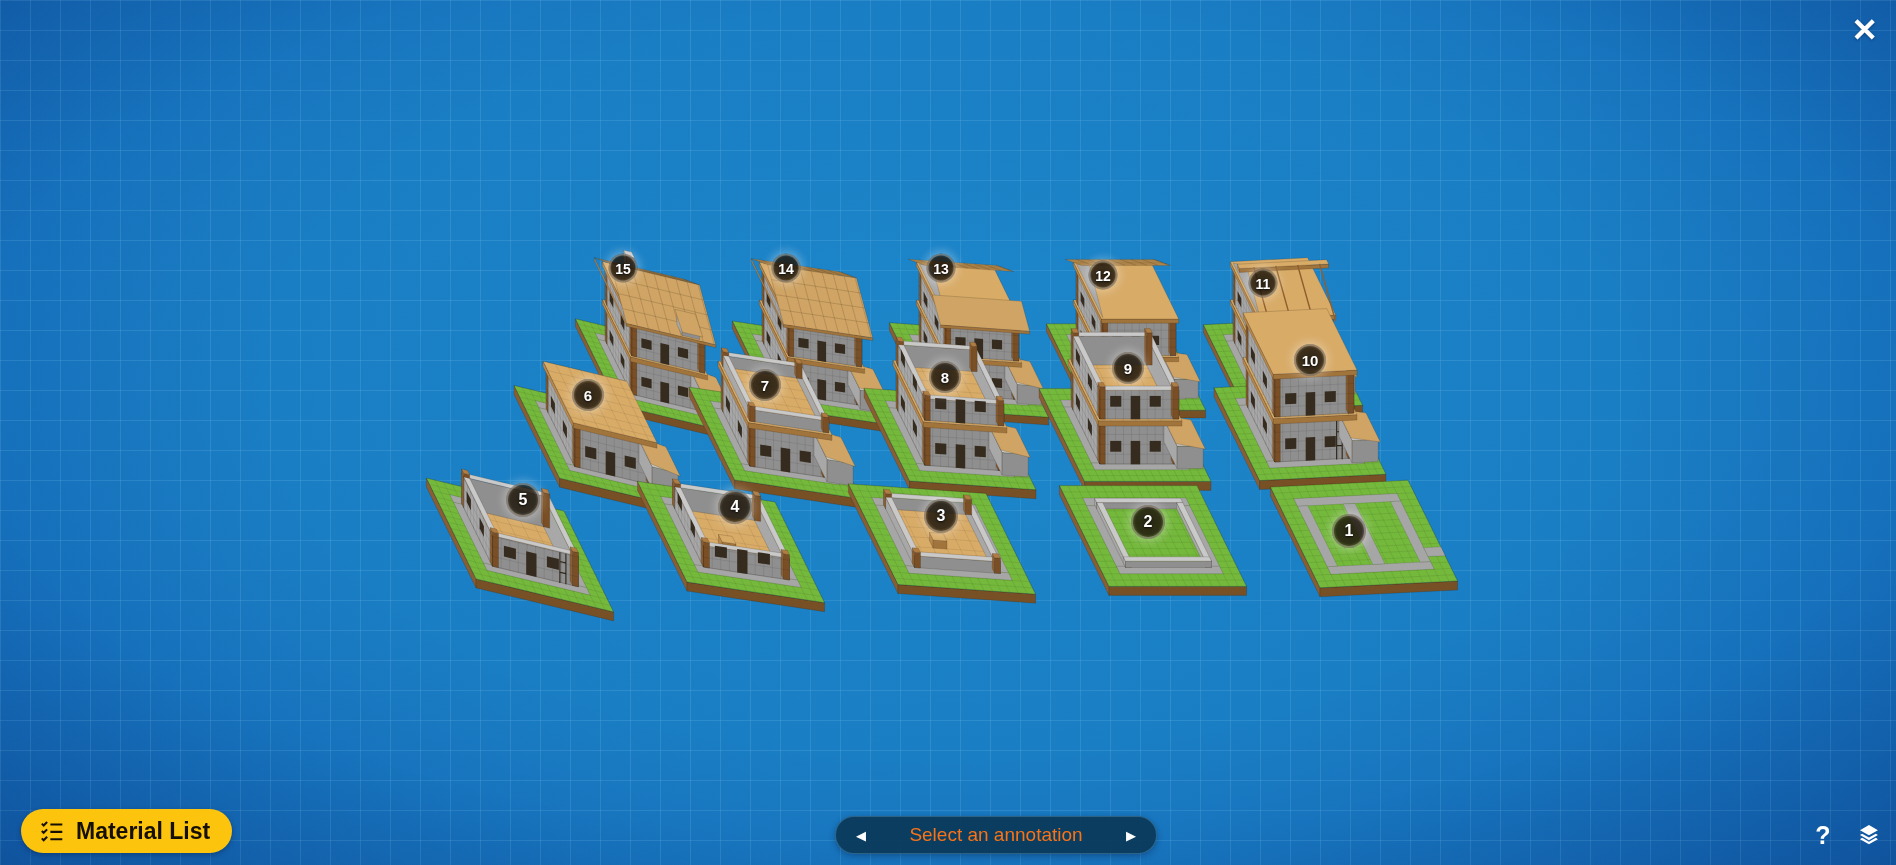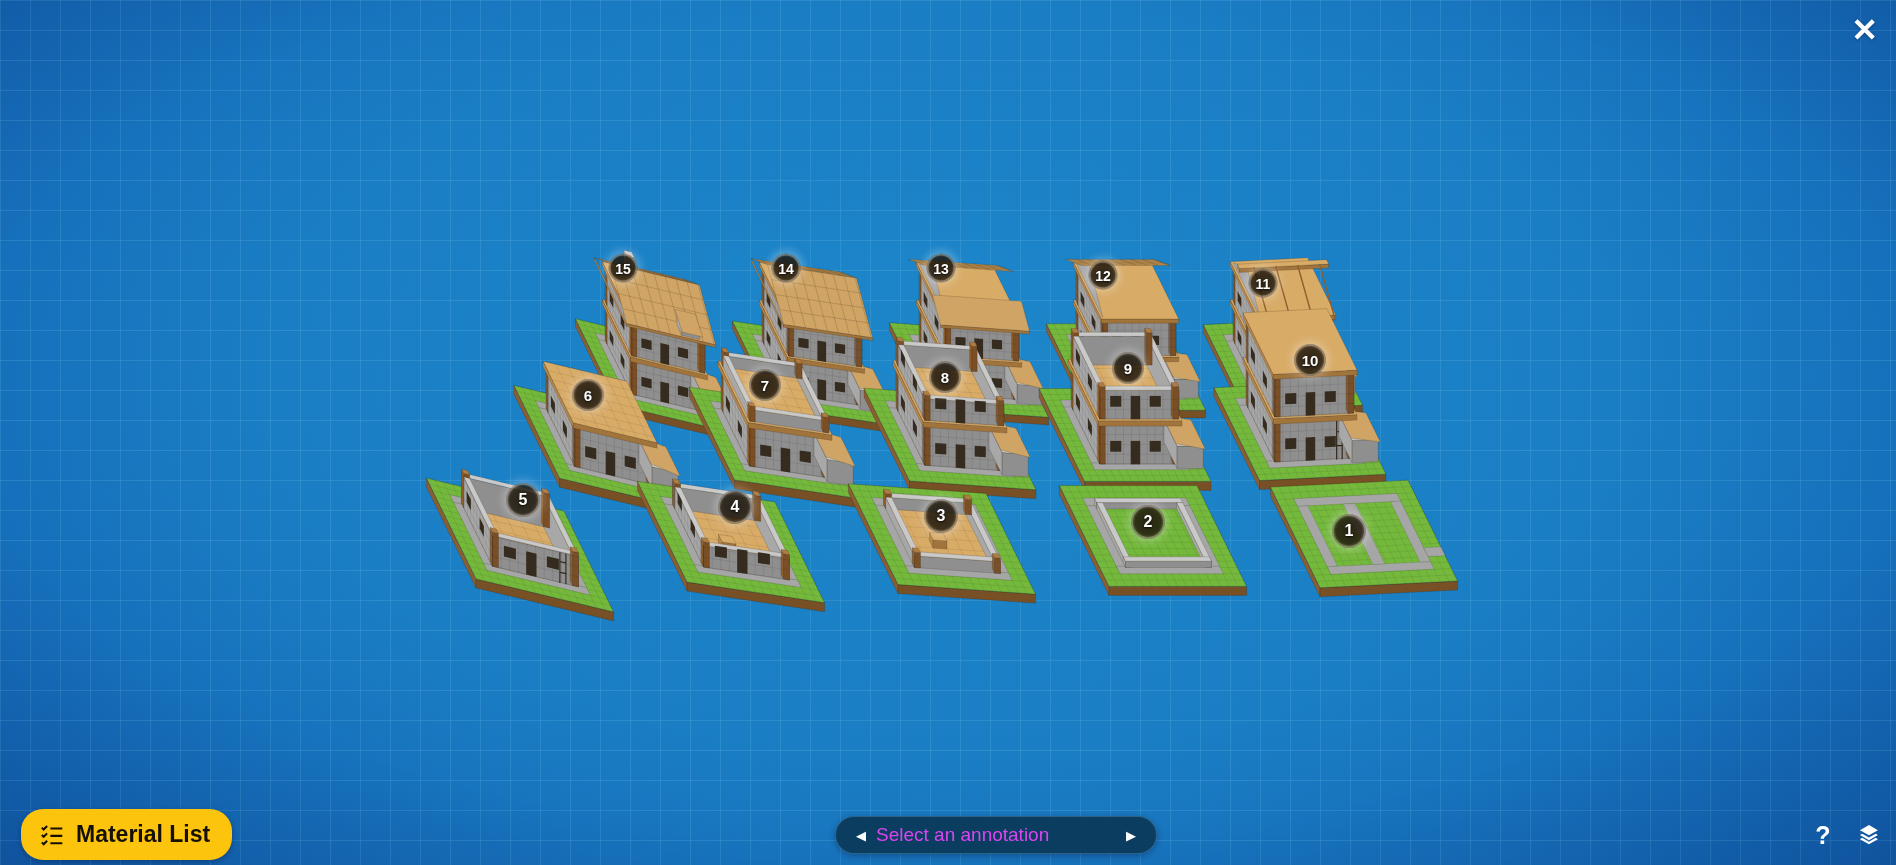--- a/index.html
+++ b/index.html
@@ -21,31 +21,31 @@
     background:radial-gradient(circle, rgba(34,26,15,0.92) 0%, rgba(34,26,15,0.85) 52%, rgba(60,48,32,0.55) 72%, rgba(90,80,60,0.15) 86%, rgba(0,0,0,0) 100%);
     box-shadow:0 0 9px 3px rgba(255,255,255,0.28), inset 0 0 0 2px rgba(225,220,210,0.35);
     color:#fff;display:flex;align-items:center;justify-content:center;
     font-weight:bold;text-shadow:0 1px 2px rgba(0,0,0,0.7);cursor:pointer;}
   .badge.r0{width:29px;height:29px;font-size:14px;}
   .badge.r1{width:32px;height:32px;font-size:15px;}
   .badge.r2{width:34px;height:34px;font-size:16px;}
   .close-btn{position:absolute;top:8px;right:12px;background:none;border:none;cursor:pointer;
     color:#fff;font-size:32px;font-weight:bold;line-height:1;padding:6px;
     text-shadow:0 1px 3px rgba(0,20,60,0.4);}
-  .material-btn{position:absolute;left:21px;top:809px;height:51px;border:none;cursor:pointer;
+  .material-btn{position:absolute;left:21px;top:809px;height:44px;border:none;cursor:pointer;
     border-radius:22px;background:#fdc40e;color:#151002;display:flex;align-items:center;
     gap:11px;padding:0 22px 0 18px;font-family:"Liberation Sans",sans-serif;
     font-size:23px;font-weight:600;box-shadow:0 2px 5px rgba(0,20,60,0.35);justify-content:flex-end;}
   .material-btn svg{display:block;}
   .nav-pill{position:absolute;left:835px;top:816px;width:322px;height:38px;box-sizing:border-box;
     border-radius:19px;background:rgba(10,56,88,0.92);border:1px solid rgba(110,170,205,0.35);
     display:flex;align-items:center;padding:0 10px;box-shadow:0 2px 6px rgba(0,20,60,0.35);}
   .nav-arrow{background:none;border:none;cursor:pointer;color:#fff;font-size:13px;
     width:30px;height:30px;display:flex;align-items:center;justify-content:center;padding:0;}
-  .nav-label{flex:1;text-align:left;color:#d946ef;font-size:19px;cursor:default;}
+  .nav-label{flex:1;text-align:center;color:#f97316;font-size:19px;cursor:default;}
   .help-btn{position:absolute;left:1806px;top:818px;width:34px;height:34px;background:none;border:none;
     cursor:pointer;color:#fff;font-size:25px;font-weight:bold;font-family:"Liberation Sans",sans-serif;
     display:flex;align-items:center;justify-content:center;}
   .layers-btn{position:absolute;left:1852px;top:821px;width:34px;height:30px;background:none;border:none;
     cursor:pointer;display:flex;align-items:center;justify-content:center;padding:0;}
 </style>
 </head>
 <body>
 
 <svg id="scene" viewBox="400 220 1120 412">

